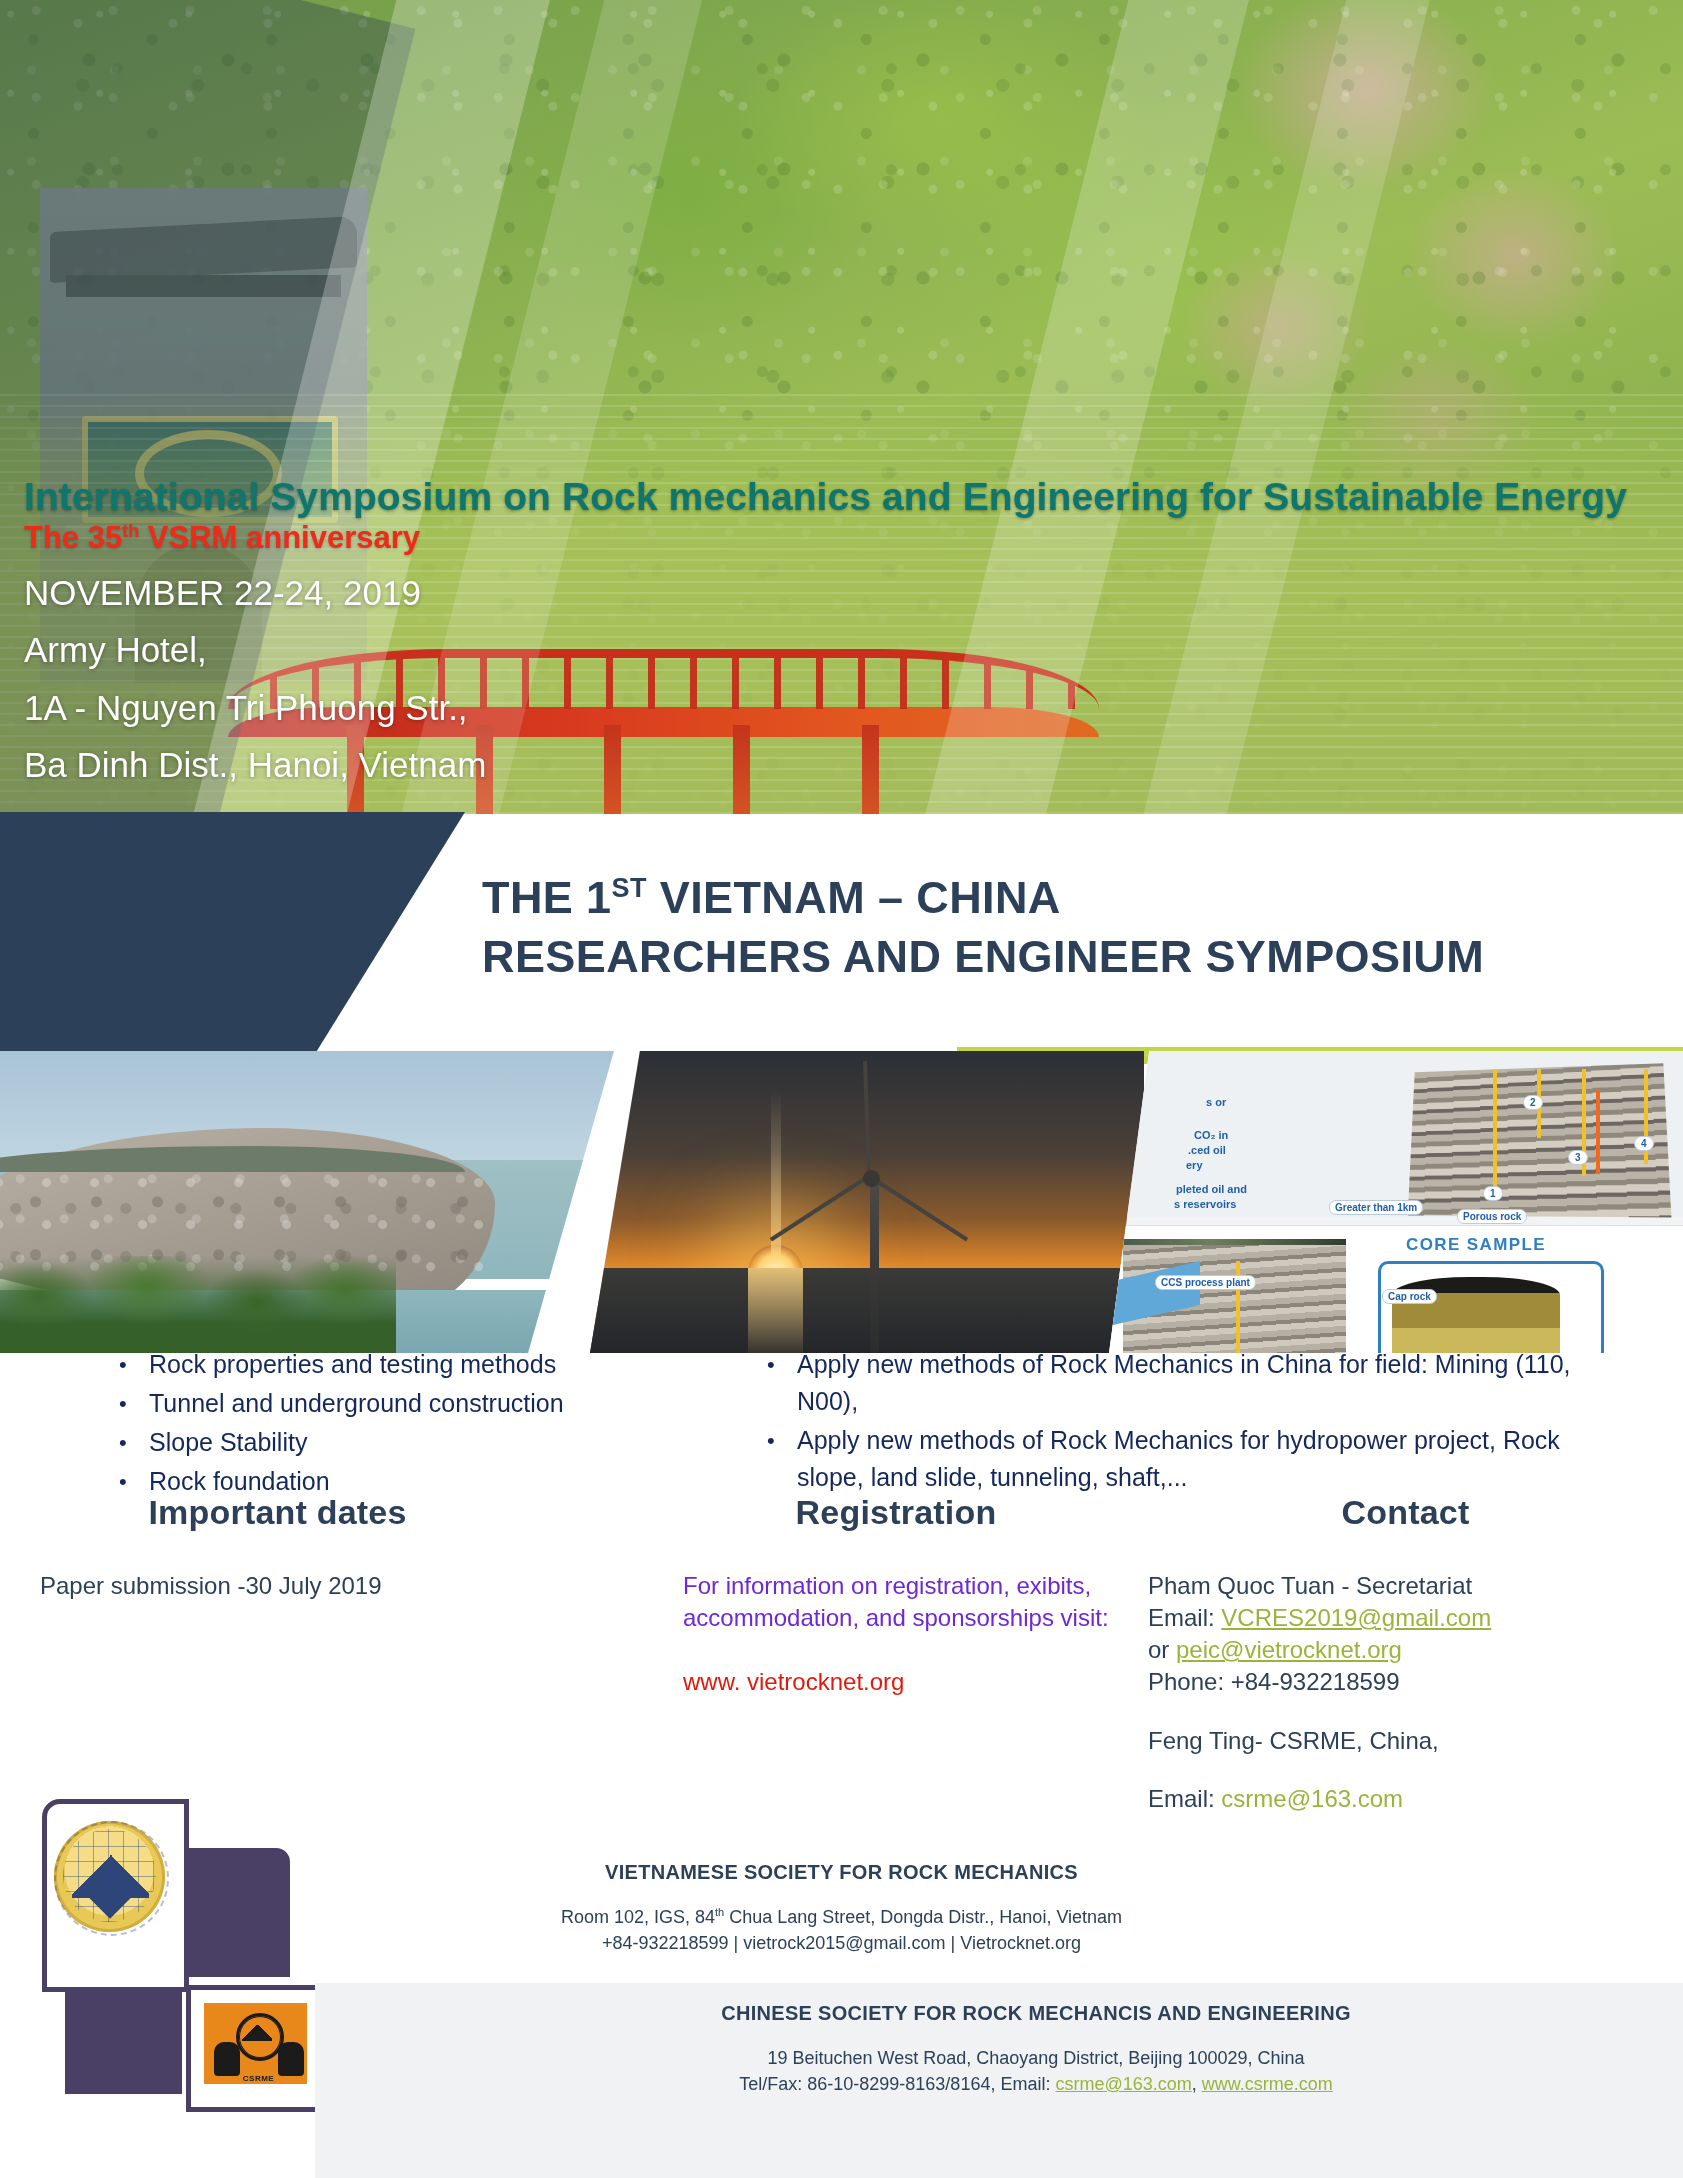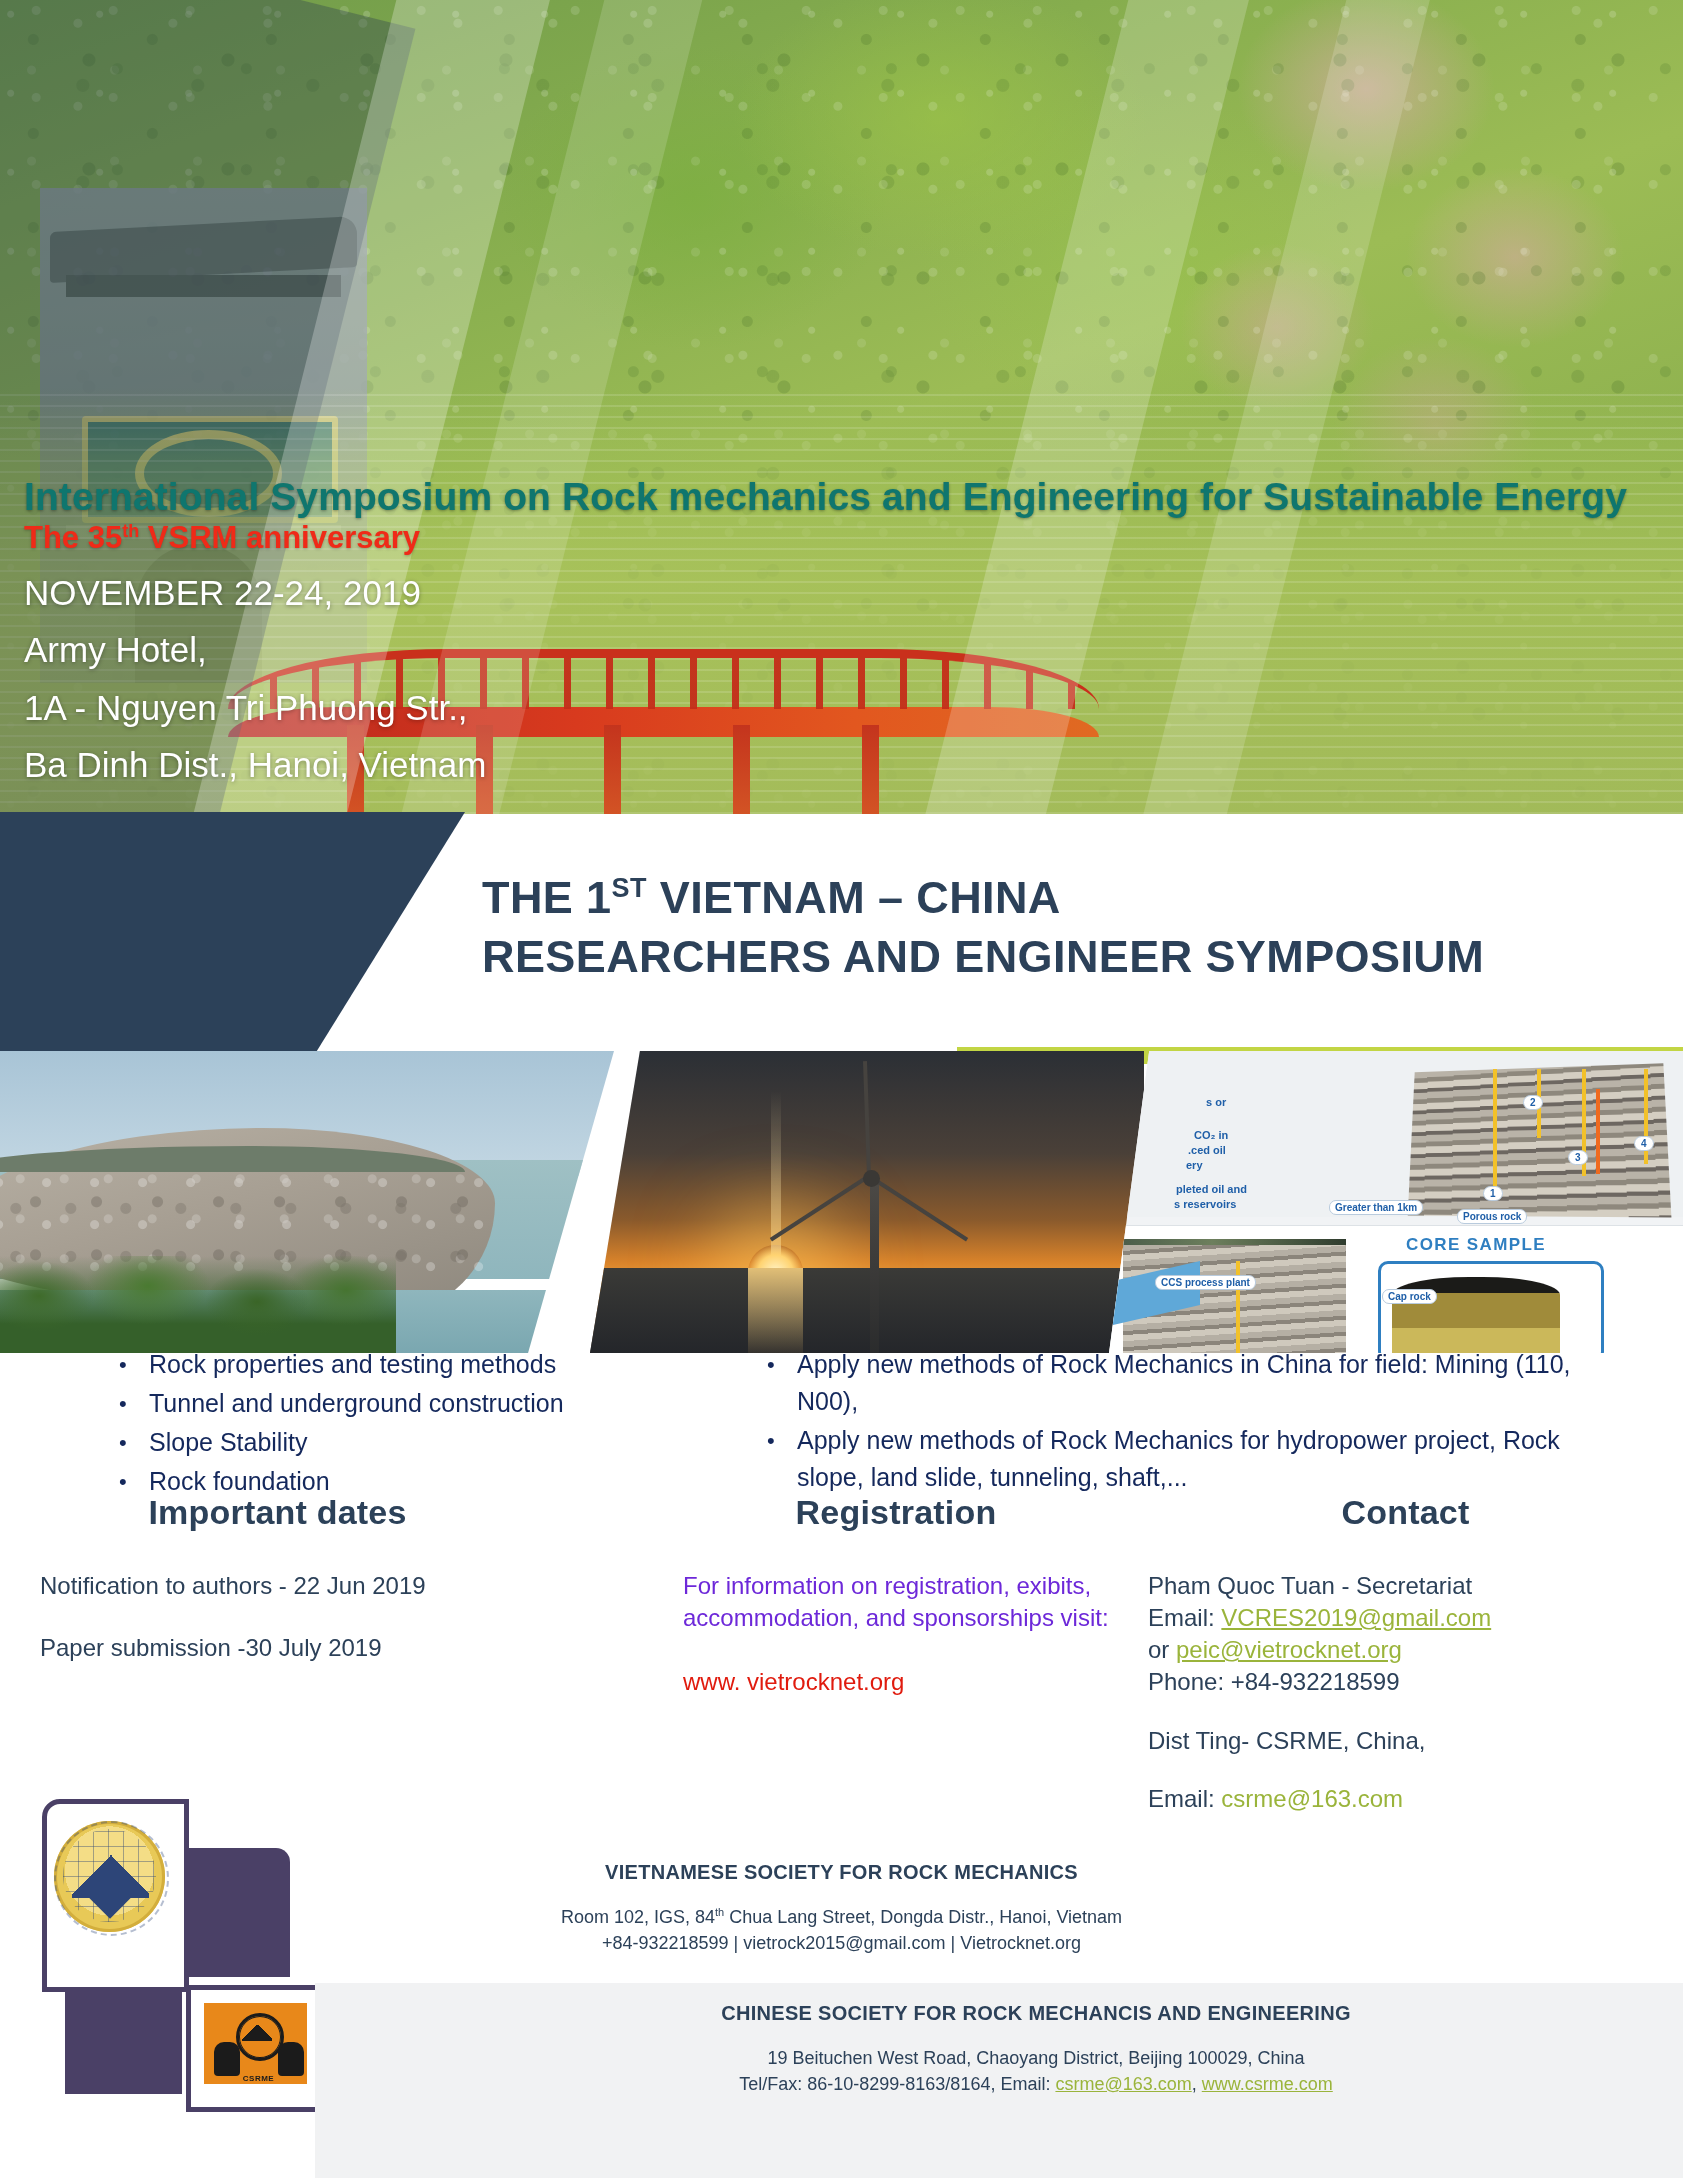--- a/index.html
+++ b/index.html
@@ -525,37 +525,36 @@
         <span class="bdot">•</span>
         <span class="btxt">Apply new methods of Rock Mechanics  for hydropower project, Rock slope, land slide, tunneling, shaft,...</span>
       </div>
     </div>
   </div>
 
   <div class="cols">
 
     <div class="col c1">
       <div class="col-head">Important dates</div>
-      <div class="date-line">Notification to authors - 22 Jun 2019</div>
       <div class="date-line">Paper submission -30 July 2019</div>
     </div>
 
     <div class="col c2">
       <div class="col-head">Registration</div>
       <div class="reg-para">For information on registration, exibits, accommodation, and sponsorships visit:</div>
       <div class="reg-url">www. vietrocknet.org</div>
     </div>
 
     <div class="col c3">
       <div class="col-head">Contact</div>
       <div class="ct-line">Pham Quoc Tuan - Secretariat</div>
       <div class="ct-line"><span>Email: </span><span class="mail">VCRES2019@gmail.com</span></div>
       <div class="ct-line"><span> or </span><span class="mail">peic@vietrocknet.org</span></div>
       <div class="ct-line">Phone: +84-932218599</div>
-      <div class="ct-line sp">Dist Ting- CSRME, China,</div>
+      <div class="ct-line sp">Feng Ting- CSRME, China,</div>
       <div class="ct-line sp"><span>Email: </span><span class="mail nolink">csrme@163.com</span></div>
     </div>
   </div>
 
   <div class="logos">
     <div class="lgsolid lgs1"></div>
     <div class="lgsolid lgs2"></div>
 
     <div class="lgframe lg1"></div>
     <div class="seal"></div>

